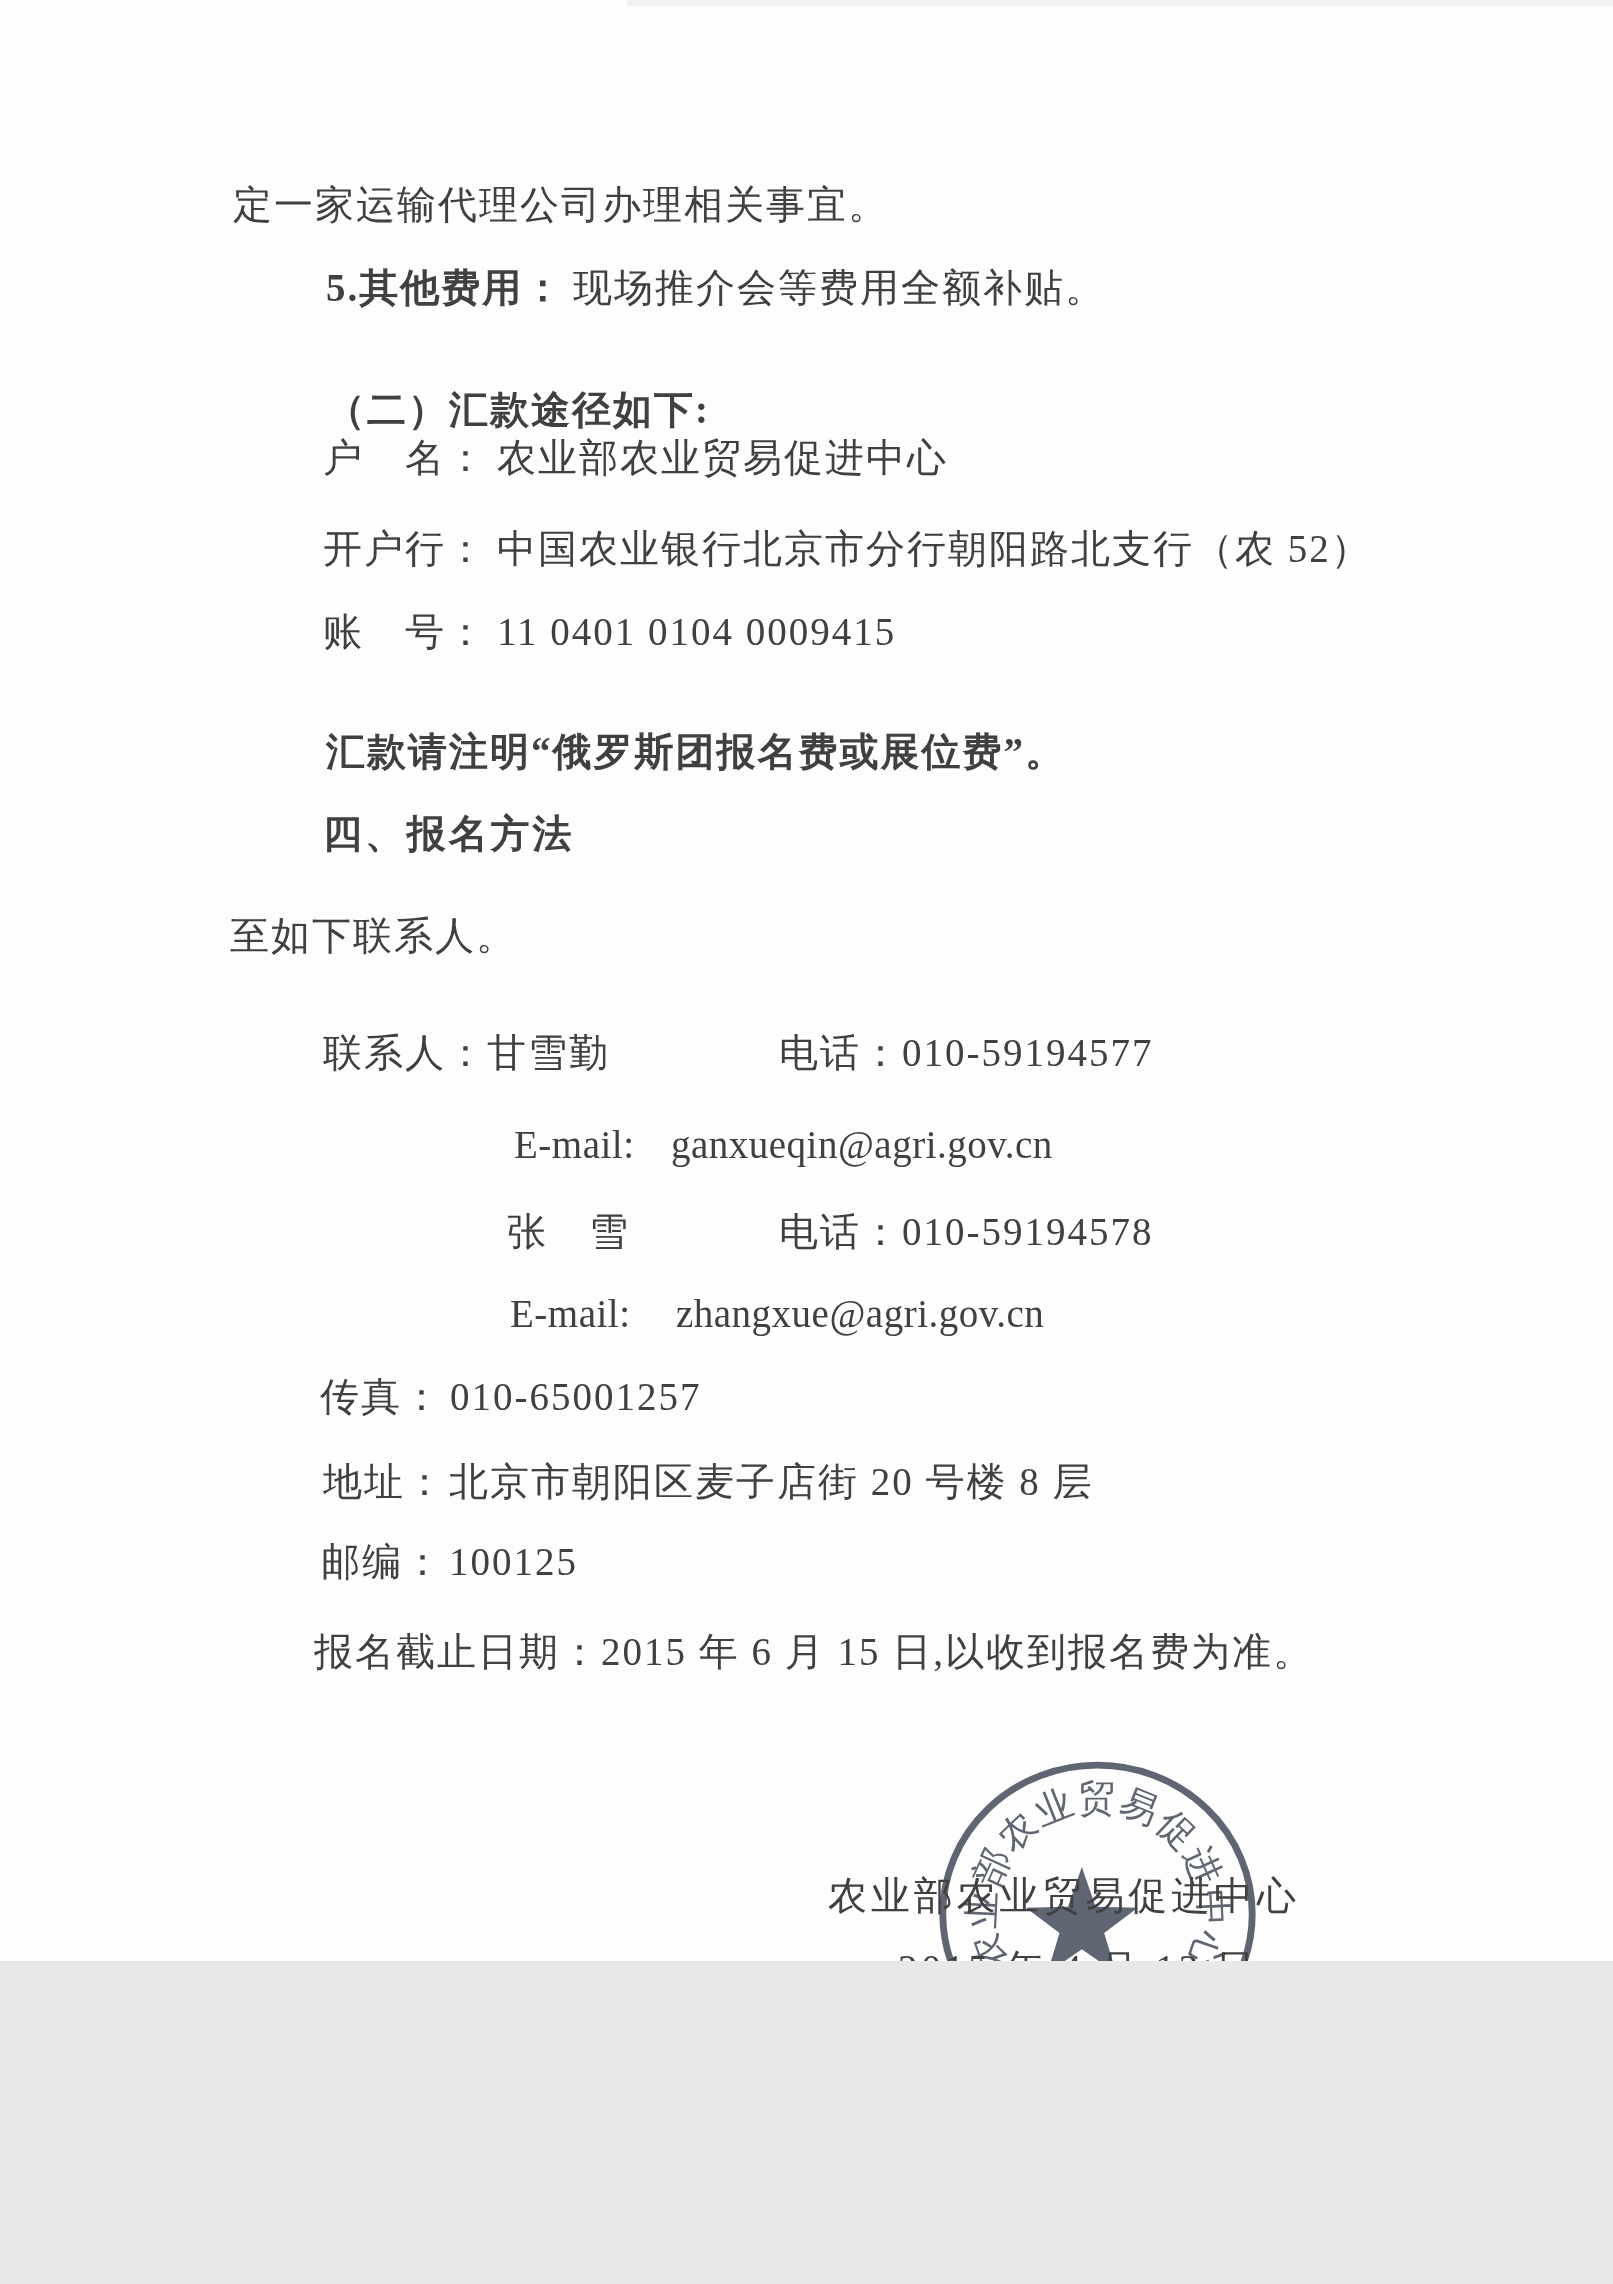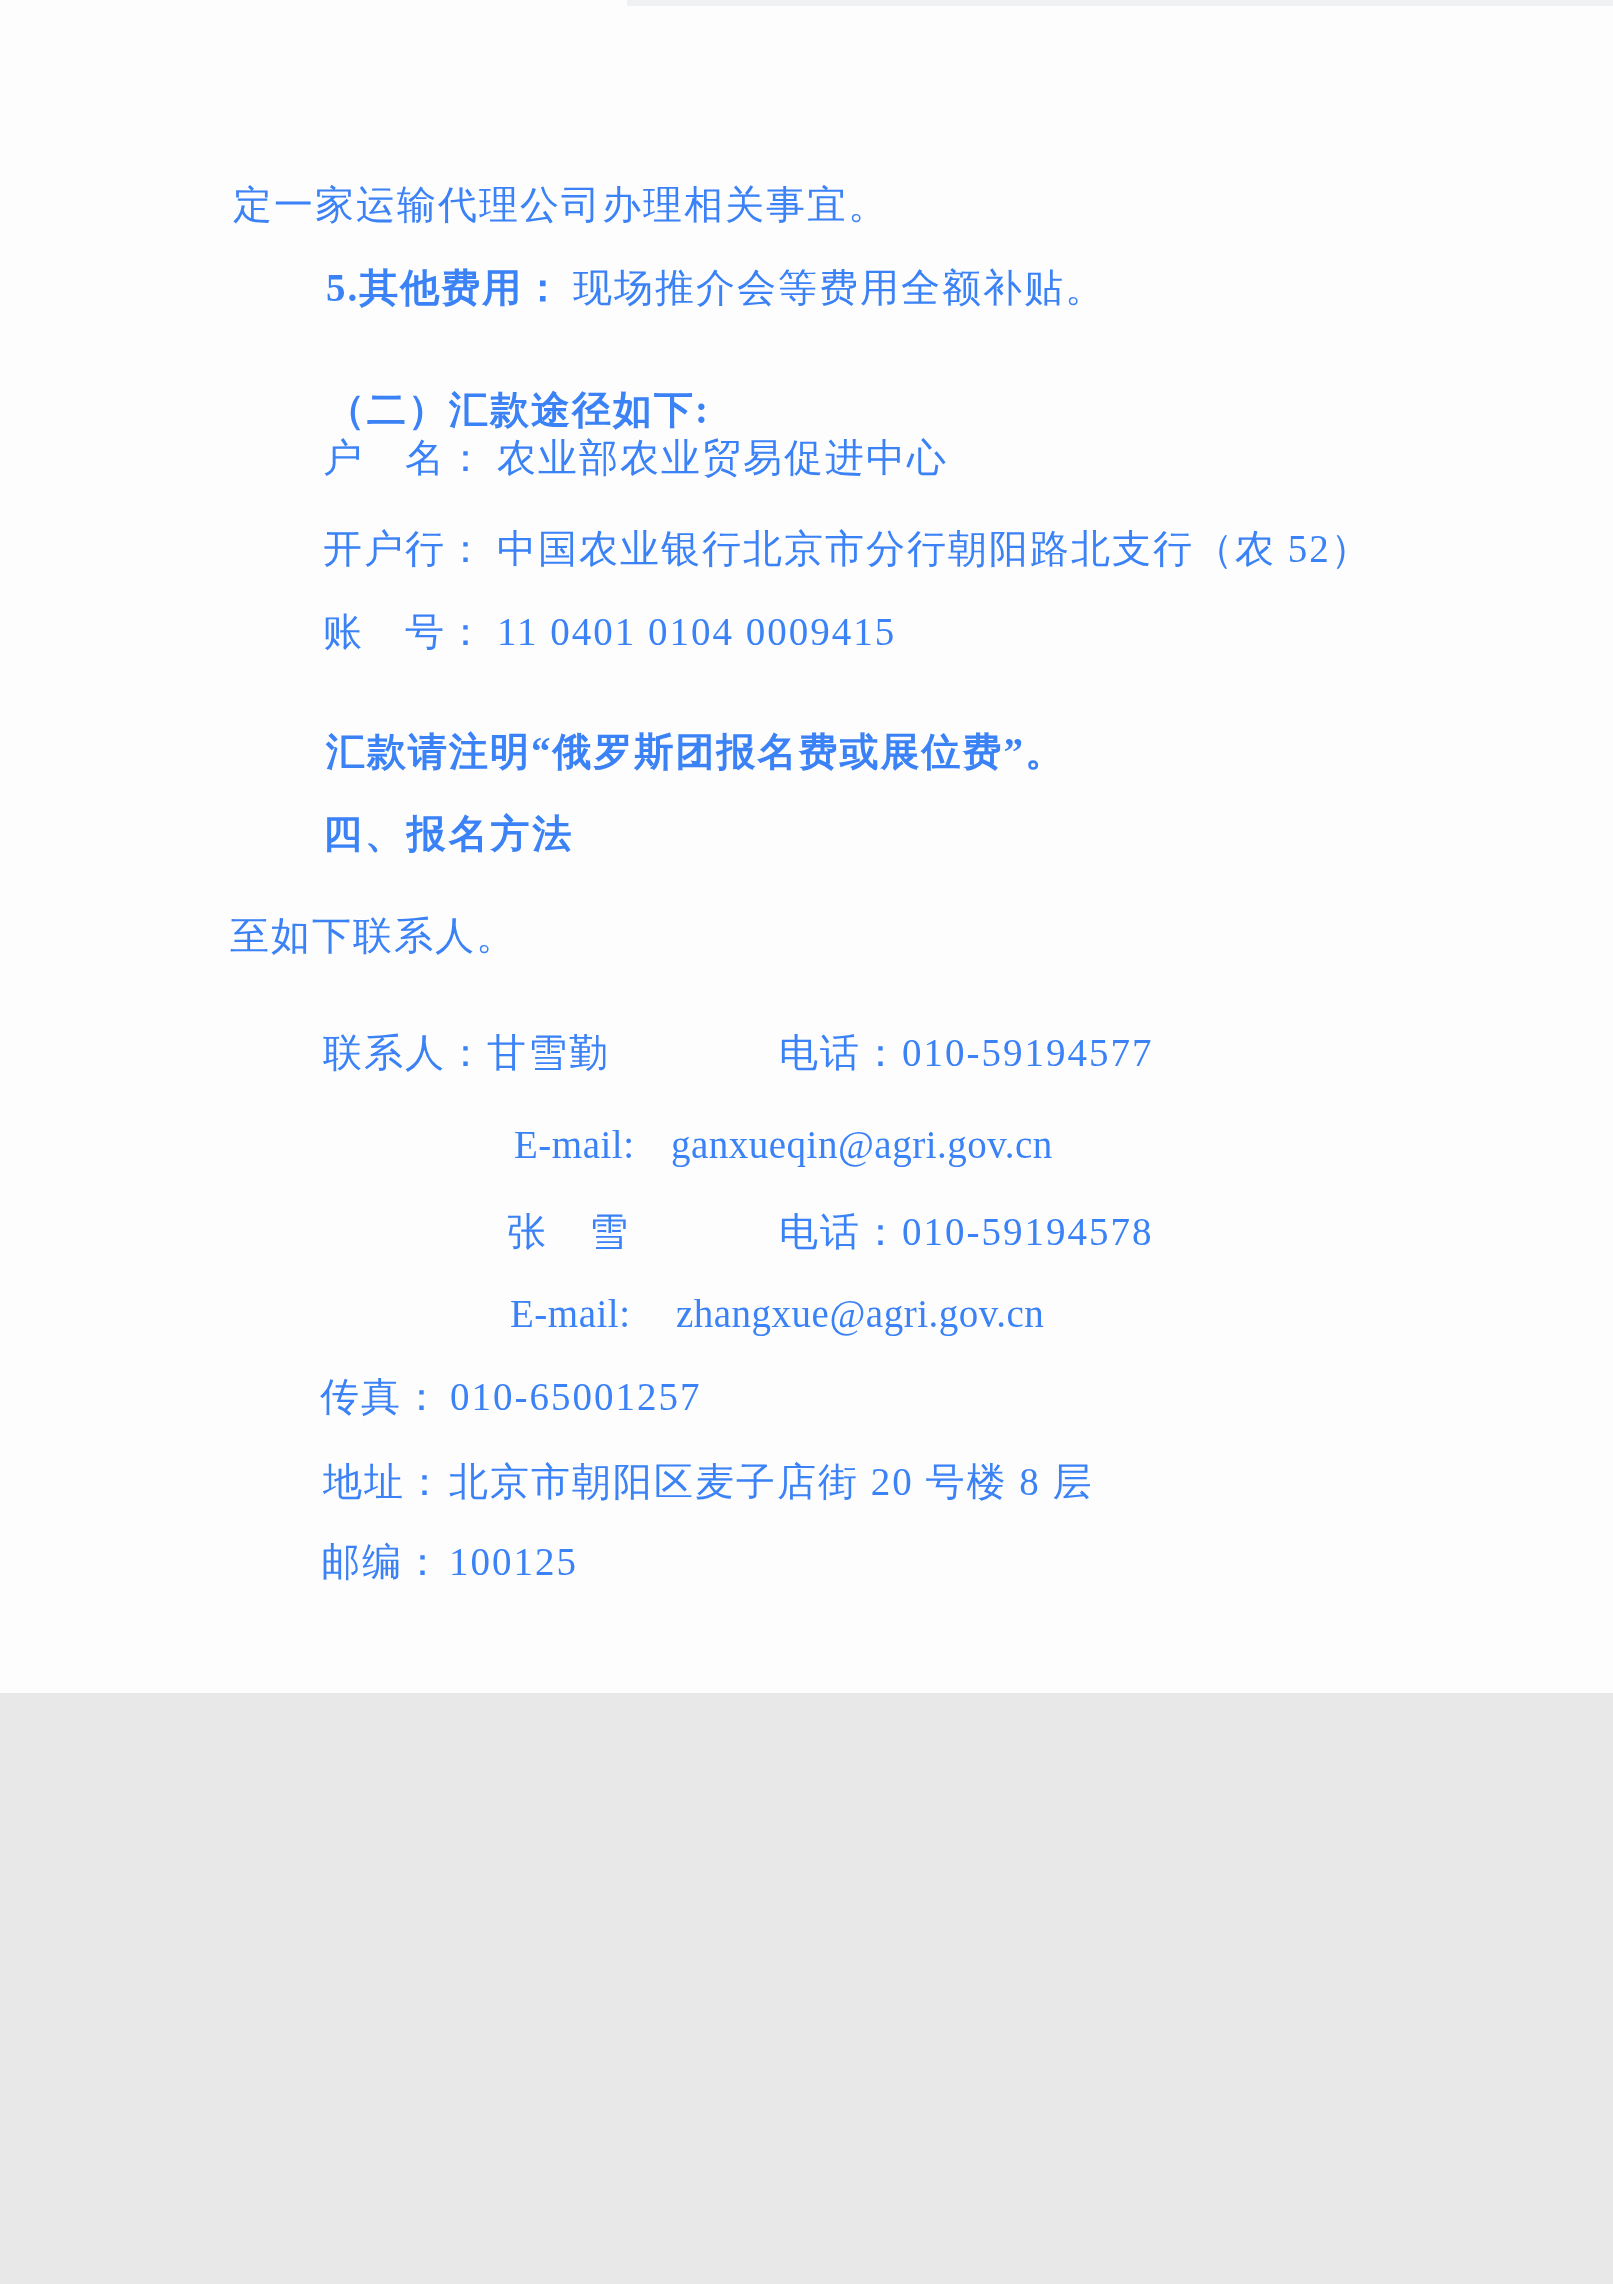--- a/index.html
+++ b/index.html
@@ -1,23 +1,23 @@
 <!DOCTYPE html>
 <html><head>
 <meta charset="utf-8">
 <style>
   html,body{margin:0;padding:0;background:#e8e8e8;}
   .page{
     position:relative;
-    width:1613px;height:1693px;
+    width:1613px;height:1961px;
     margin:0 auto;
     background:#fdfdfd;
     overflow:hidden;
     font-family:"Liberation Serif","DejaVu Serif",serif;
-    color:#3b82f6;
+    color:#404040;
   }
   .scan-band{
     position:absolute;left:627px;top:0;width:986px;height:5.9px;
     background:#f0f1f3;
   }
   .run{
     position:absolute;
     font-size:39px;
     line-height:47px;
     letter-spacing:2px;
@@ -82,20 +82,21 @@
       <span style="position:absolute;left:510px;top:0">E-mail:</span>
       <span style="position:absolute;left:676px;top:0">zhangxue@agri.gov.cn</span>
     </div>
 
   <div class="run" style="left:320px;top:1373px"><span>传真：</span><span style="position:absolute;left:130px;top:0">010-65001257</span></div>
 
   <div class="run" style="left:323px;top:1458px"><span>地址：</span><span style="position:absolute;left:126px;top:0">北京市朝阳区麦子店街 20 号楼 8 层</span></div>
 
   <div class="run" style="left:321px;top:1538px"><span>邮编：</span><span style="position:absolute;left:128px;top:0">100125</span></div>
 
+  <div class="run" style="left:314px;top:1628px">报名截止日期：2015 年 6 月 15 日,以收到报名费为准。</div>
 
   <svg class="stamp-svg" viewBox="0 0 336 324">
     <defs>
       <path id="sealArc" d="M 69.3 196.9 A 105 105 0 1 1 266.7 196.9" fill="none"></path>
     </defs>
     <ellipse cx="168" cy="161" rx="158" ry="152" fill="none" stroke="#4a5160" stroke-width="7"></ellipse>
     <polygon fill="#4a5160" points="152,113 166.1,153.6 209.1,154.5 174.8,180.4 187.3,221.5 152,197 116.7,221.5 129.2,180.4 94.9,154.5 137.9,153.6"></polygon>
     <text fill="#4a5160">
       <textPath href="#sealArc" startOffset="50%" text-anchor="middle">农业部农业贸易促进中心</textPath>
     </text>

